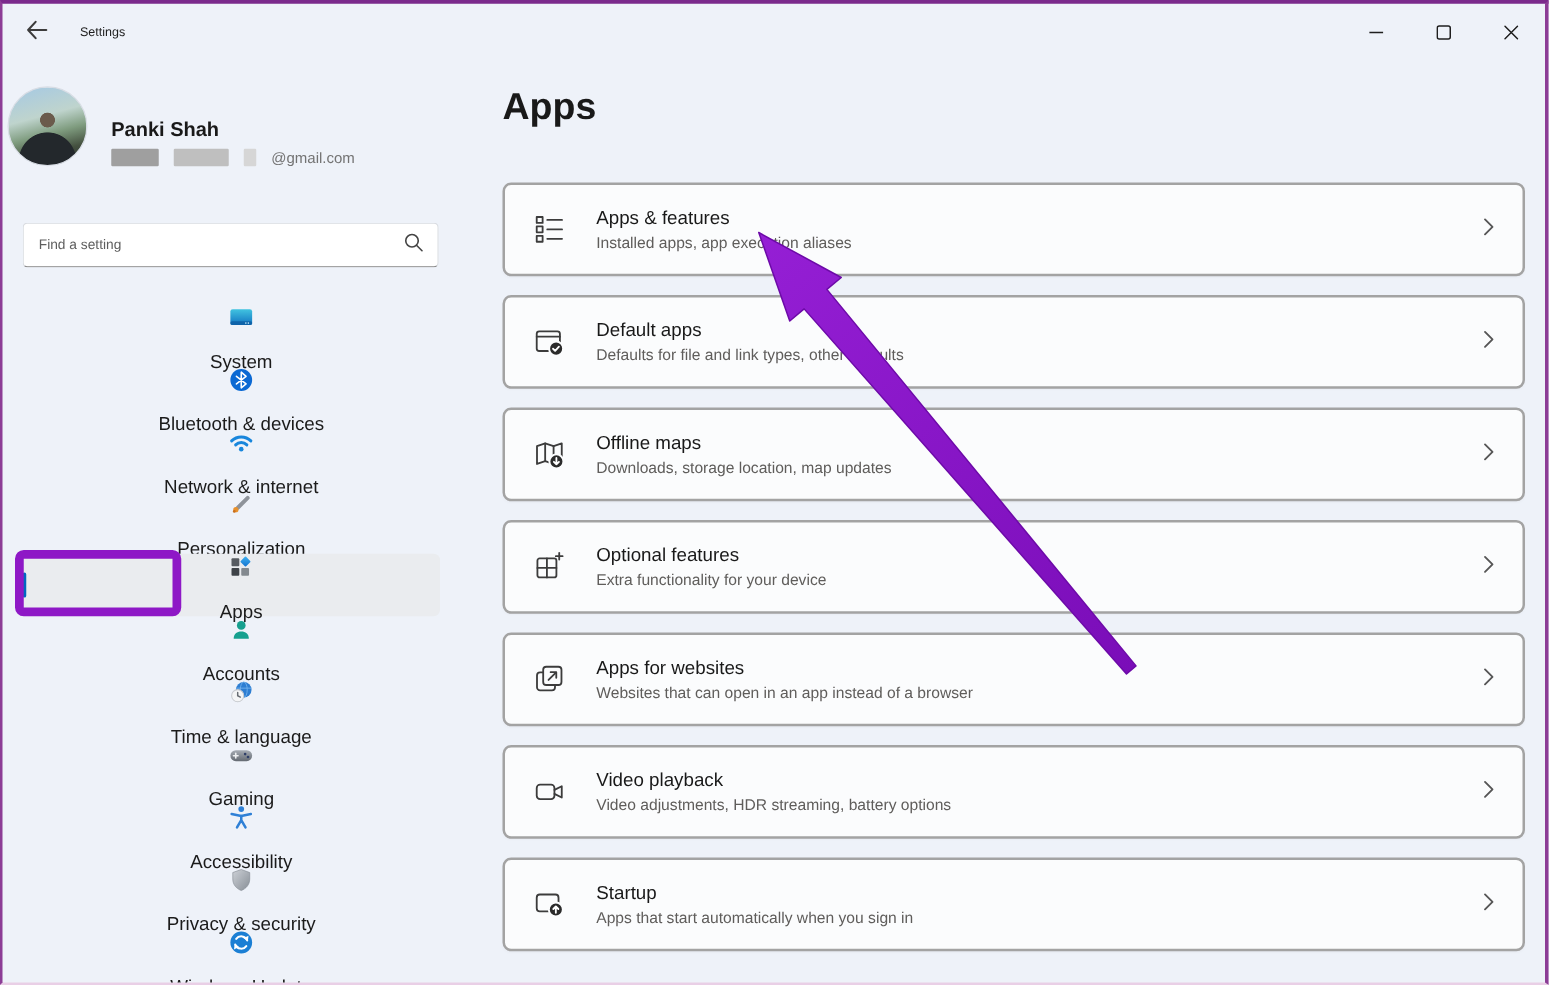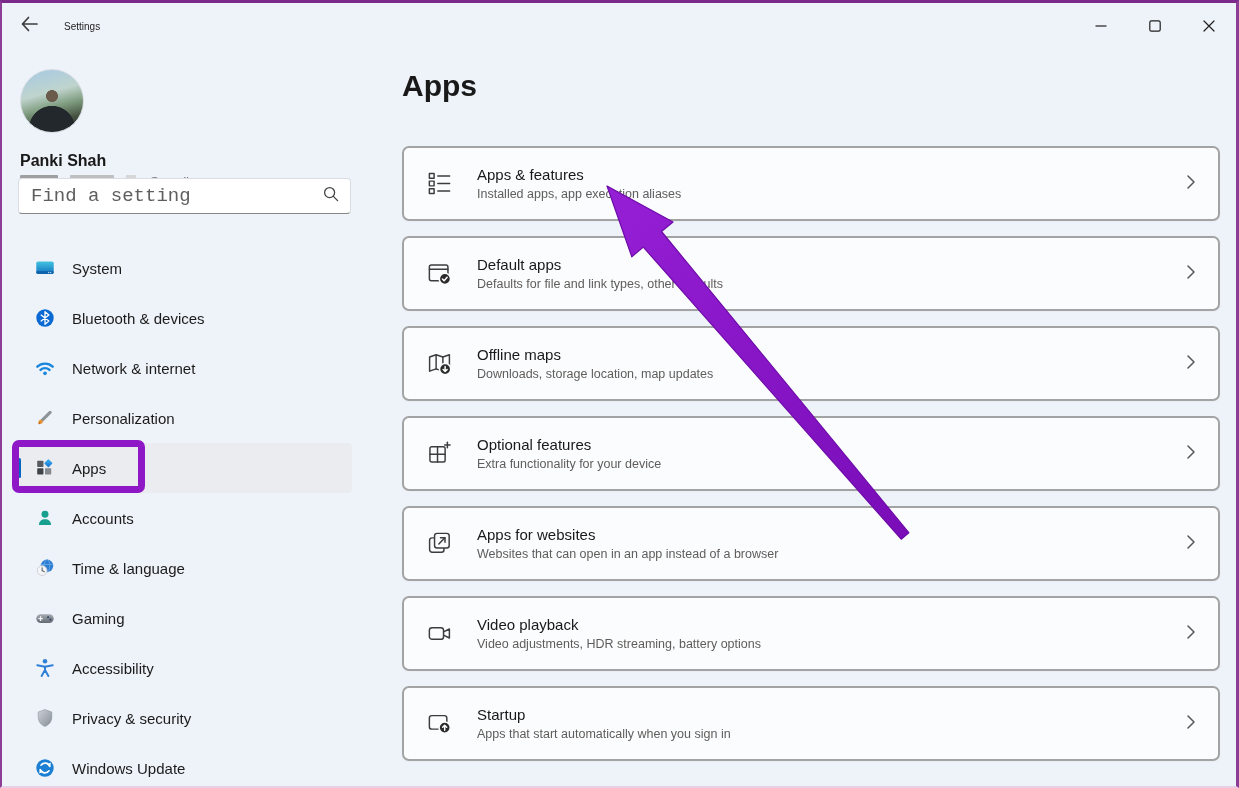--- a/index.html
+++ b/index.html
@@ -15,42 +15,42 @@
   
   .titlebar { position:absolute; left:0; top:0; right:0; height:46px; }
   .back-btn { position:absolute; left:10px; top:7px; width:34px; height:32px;
     display:flex; align-items:center; justify-content:center; border-radius:4px; cursor:pointer; }
   .tb-title { position:absolute; left:62px; top:0; height:46px; display:flex; align-items:center;
     font-size:10px; color:#1d1d1d; }
   .win-controls { position:absolute; right:0; top:0; height:46px; display:flex; }
   .win-btn { width:54px; height:46px; display:flex; align-items:center; justify-content:center; cursor:pointer; }
   
   .sidebar { position:absolute; left:0; top:46px; width:380px; bottom:0; }
-  .profile { position:absolute; left:18px; top:20px; display:flex; align-items:flex-start; gap:19px;flex-direction:column; }
+  .profile { position:absolute; left:4px; top:20px; display:flex; align-items:flex-end; gap:19px; }
   .avatar { width:64px; height:64px; border-radius:50%;
     background:
       radial-gradient(circle at 50% 95%, #23282c 0 34%, rgba(0,0,0,0) 35%),
       radial-gradient(circle at 50% 42%, #6b5b4c 0 12%, rgba(0,0,0,0) 13%),
       linear-gradient(165deg, #a5c9e4 0%, #bfd4cd 38%, #7f9c7f 58%, #44503f 78%, #262c2e 100%);
     border:1px solid #d8dde5; }
   .p-name { font-size:16px; font-weight:700; color:#191919; margin-bottom:5px; }
   .p-email { display:flex; align-items:center; gap:12px; font-size:12px; color:#737373; }
   .redact { display:inline-block; height:14px; border-radius:1px; }
   .redact.r1 { width:38px; background:#9f9f9f; }
   .redact.r2 { width:44px; background:#bfbfbf; }
   .redact.r3 { width:10px; background:#d6d6d6; }
   .searchbox { position:absolute; left:16px; top:129px; width:333px; height:36px;
     background:#ffffff; border:1px solid #d9dce1; border-bottom-color:#868686;
     border-radius:4px; display:flex; align-items:center; padding:0 10px 0 12px; }
-  .searchbox input { flex:1; border:none; outline:none; font-size:19px; color:#1b1b1b;
-    background:transparent; font-family:Liberation Mono, monospace; }
+  .searchbox input { flex:1; border:none; outline:none; font-size:11px; color:#1b1b1b;
+    background:transparent; font-family:Liberation Sans, sans-serif; }
   .searchbox input::placeholder { color:#5e5e5e; opacity:1; }
   .nav { position:absolute; left:0; top:194px; width:380px; }
   .nav-item { margin-left:16px; width:334px; height:50px; border-radius:5px;
-    display:flex; align-items:center; gap:16px; padding-left:16px; cursor:pointer; position:relative; }
+    display:flex; align-items:center; gap:16px; padding-left:16px; cursor:pointer; position:relative;flex-direction:column; }
   .nav-item .nico { width:22px; height:22px; flex:0 0 22px; display:flex; align-items:center; justify-content:center; }
   .nav-item .nlabel { font-size:15px; color:#1b1b1b; white-space:nowrap; }
   .nav-item.selected { background:#eaecef; }
   .nav-item.selected .sel-bar { position:absolute; left:0; top:15px; width:3px; height:20px;
     background:#0067c0; border-radius:2px; }
   
   .main-title { position:absolute; left:400px; top:66px; font-size:30px; font-weight:600; color:#191919; }
   .cards { position:absolute; left:400px; top:143px; width:818px; }
   .card { position:relative; width:818px; height:75px; margin-bottom:15px;
     background:#fbfcfd; border:2px solid #a3a3a3; border-radius:7px;

